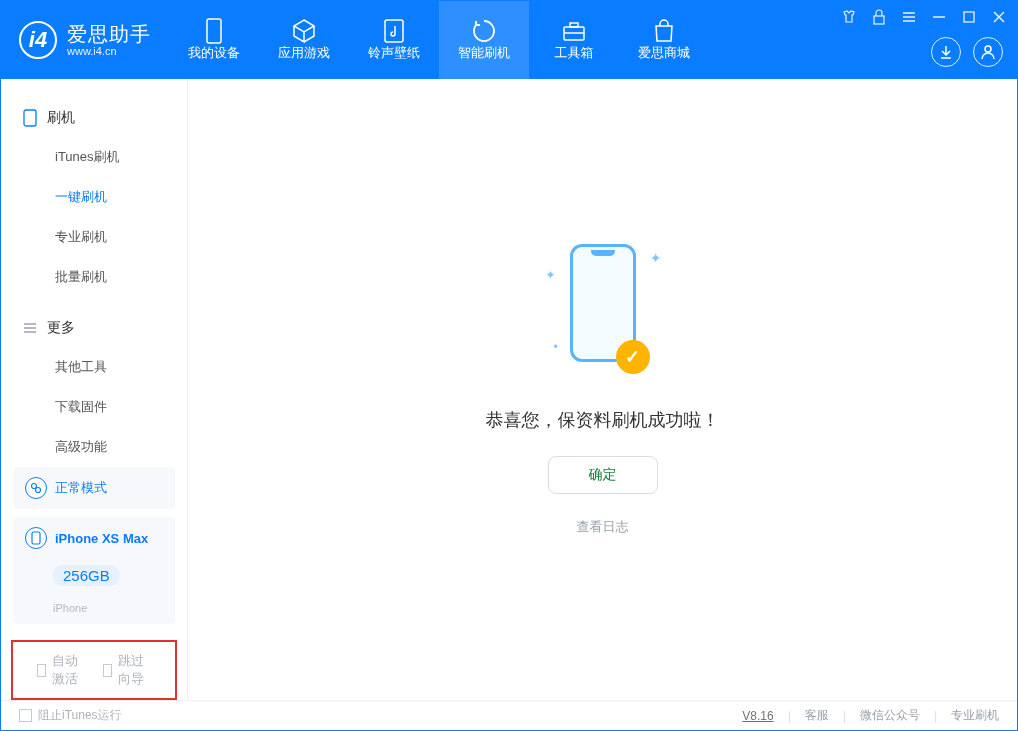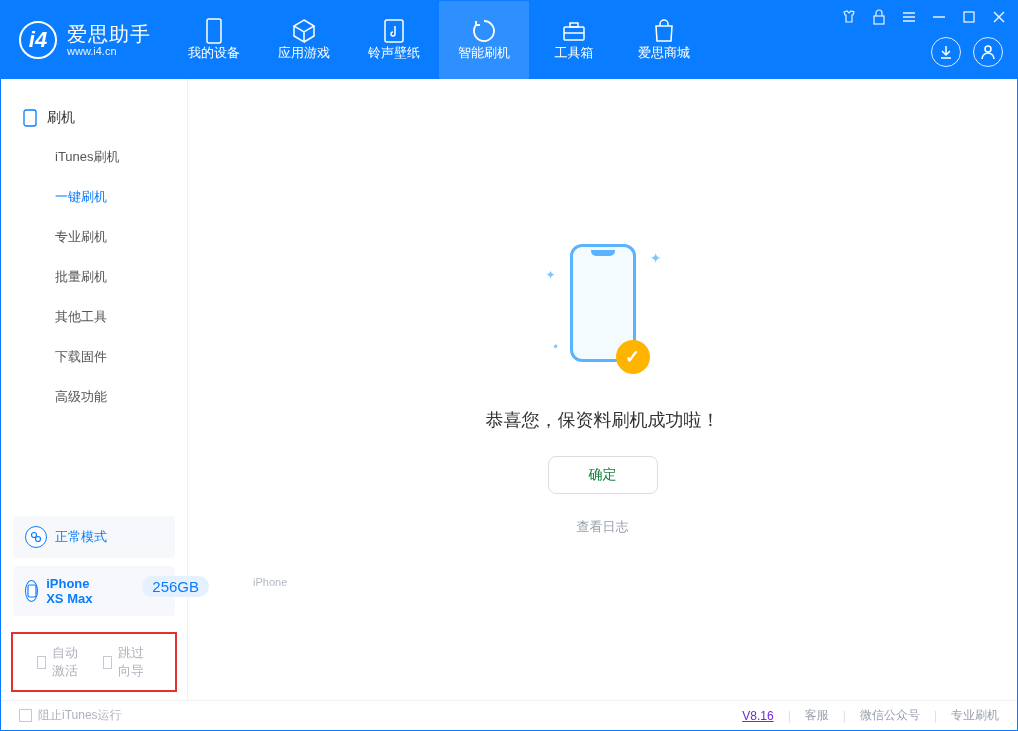--- a/index.html
+++ b/index.html
@@ -23,21 +23,21 @@
 .circle-btn { width: 30px; height: 30px; border: 1.5px solid rgba(255,255,255,0.85); border-radius: 50%; display: flex; align-items: center; justify-content: center; cursor: pointer; }
 
 .body-area { display: flex; height: calc(100% - 78px - 30px); }
 .sidebar { width: 187px; border-right: 1px solid #eef0f3; display: flex; flex-direction: column; padding-top: 20px; }
 .side-section-title { display: flex; align-items: center; gap: 10px; padding: 10px 22px; color: #333; font-size: 14px; font-weight: 500; }
 .side-item { padding: 11px 22px 11px 54px; font-size: 13px; color: #555; cursor: pointer; }
 .side-item.active { color: #0a7cff; }
 .side-spacer { flex: 1; }
 
 .device-panel { background: #f6f8fb; border-radius: 4px; margin: 0 12px 8px; padding: 10px 12px; display: flex; align-items: center; gap: 8px; }
-.device-panel.info { flex-direction: row; align-items: flex-start; gap: 16px; }
+.device-panel.info { flex-direction: column; align-items: flex-start; gap: 16px; }
 .badge-icon { width: 22px; height: 22px; border-radius: 50%; background: #fff; border: 1.5px solid #0a7cff; display: flex; align-items: center; justify-content: center; color: #0a7cff; }
 .mode-text { color: #0a7cff; font-size: 13px; font-weight: 500; }
 .dev-row1 { display: flex; align-items: center; gap: 8px; }
 .dev-name { color: #0a7cff; font-size: 13px; font-weight: 600; }
 .dev-capacity { background: #e6f1ff; color: #0a7cff; border-radius: 10px; padding: 2px 10px; font-size: 15px; margin-left: 28px; }
 .dev-type { color: #b3b9c2; font-size: 11px; margin-left: 28px; }
 
 .checkbox-row { border: 2px solid #e2312e; margin: 8px 10px; padding: 10px 24px; display: flex; gap: 18px; color: #aeb3bc; font-size: 13px; }
 .cb { display: flex; align-items: center; gap: 6px; cursor: pointer; }
 .cb-box { width: 13px; height: 13px; border: 1px solid #c5cad2; }
@@ -51,21 +51,21 @@
 .s1 { left: -2px; top: 24px; } .s2 { right: -4px; top: 6px; font-size: 14px; } .s3 { left: 6px; bottom: 30px; }
 
 .success-text { color: #333; font-size: 18px; }
 .ok-btn { border: 1px solid #d9dee5; background: #fff; padding: 9px 40px; font-size: 14px; color: #15803d; cursor: pointer; border-radius: 8px; }
 .log-link { color: #9aa1ac; font-size: 13px; cursor: pointer; }
 
 .statusbar { height: 30px; border-top: 1px solid #eef0f3; display: flex; align-items: center; padding: 0 18px; font-size: 12px; color: #aeb3bc; }
 .sb-left { display: flex; align-items: center; gap: 6px; }
 .sb-right { margin-left: auto; display: flex; align-items: center; gap: 14px; }
 .sb-link { color: #9aa1ac; }
-.sb-ver { color: #6d28d9; text-decoration: underline; }
+.sb-ver { color: #737373; text-decoration: underline; }
 .sb-sep { color: #dcdfe5; }
 </style>
 </head>
 <body>
 
 <div class="titlebar">
   <div class="logo-area">
     <div class="logo-circle">i4</div>
     <div class="logo-text">
       <div class="logo-title">爱思助手</div>
@@ -182,20 +182,28 @@
       <svg width="14" height="18" viewBox="0 0 14 18">
           <rect x="1" y="1" width="12" height="16" rx="2" fill="none" stroke="#0a7cff" stroke-width="1.3"></rect>
         </svg>
       <span>刷机</span>
     </div>
     <div class="side-item">iTunes刷机</div>
     <div class="side-item active">一键刷机</div>
     <div class="side-item">专业刷机</div>
     <div class="side-item">批量刷机</div>
 
+    <div class="side-section-title" style="margin-top:12px">
+      <svg width="14" height="14" viewBox="0 0 14 14">
+          <line x1="1" y1="3" x2="13" y2="3" stroke="#9aa1ac" stroke-width="1.5"></line>
+          <line x1="1" y1="7" x2="13" y2="7" stroke="#9aa1ac" stroke-width="1.5"></line>
+          <line x1="1" y1="11" x2="13" y2="11" stroke="#9aa1ac" stroke-width="1.5"></line>
+        </svg>
+      <span>更多</span>
+    </div>
     <div class="side-item">其他工具</div>
     <div class="side-item">下载固件</div>
     <div class="side-item">高级功能</div>
 
     <div class="side-spacer"></div>
 
     <div class="device-panel">
       <span class="badge-icon">
           <svg width="12" height="12" viewBox="0 0 12 12">
             <circle cx="4" cy="4" r="2.5" fill="none" stroke="#0a7cff" stroke-width="1.2"></circle>

